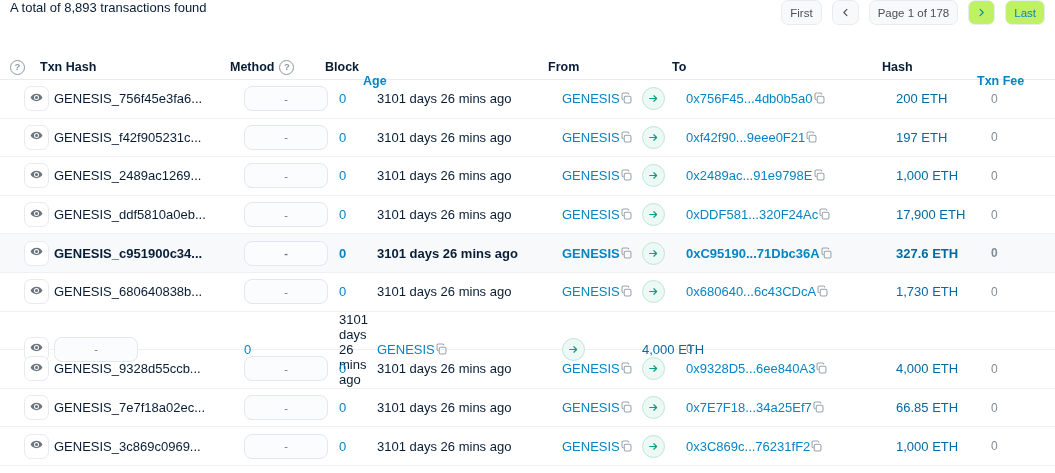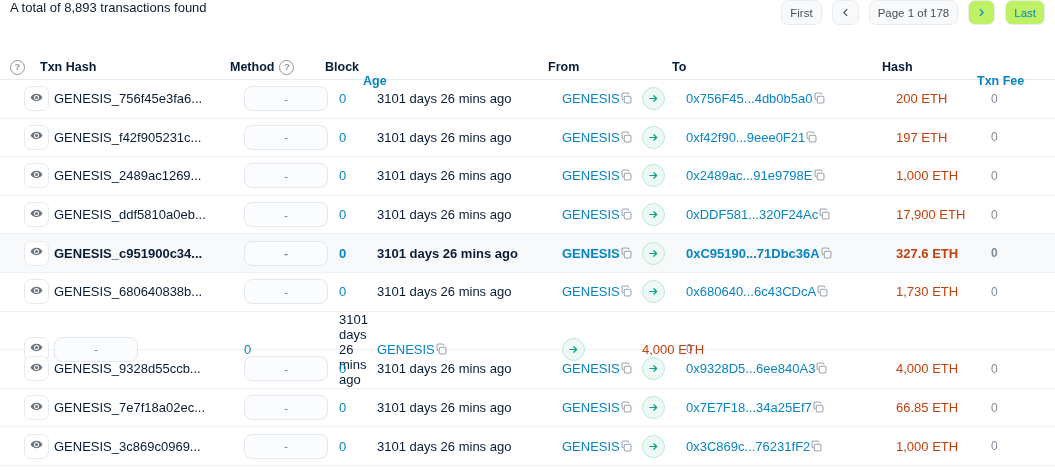--- a/index.html
+++ b/index.html
@@ -60,21 +60,21 @@
   .link { color: #0784c3; text-decoration: none; cursor: pointer; white-space: nowrap; }
 
   .addr-cell { display: flex; align-items: center; }
   .copy-btn { display: inline-flex; align-items: center; cursor: pointer; }
 
   .dir-circle {
     width: 23px; height: 23px; border-radius: 50%; background: #edf9f4; border: 1px solid #bfe6d6;
     display: inline-flex; align-items: center; justify-content: center;
   }
 
-  .value-cell { color: #c2410c; white-space: nowrap; }
+  .value-cell { color: #0369a1; white-space: nowrap; }
   .fee-cell { color: #828c96; font-size: 12px; }
 </style>
 </head>
 <body>
 
 <div class="topbar">
   <div class="summary-text">A total of 8,893 transactions found</div>
   <div class="pagination">
     <div class="pg-btn">First</div>
     <div class="pg-btn">

